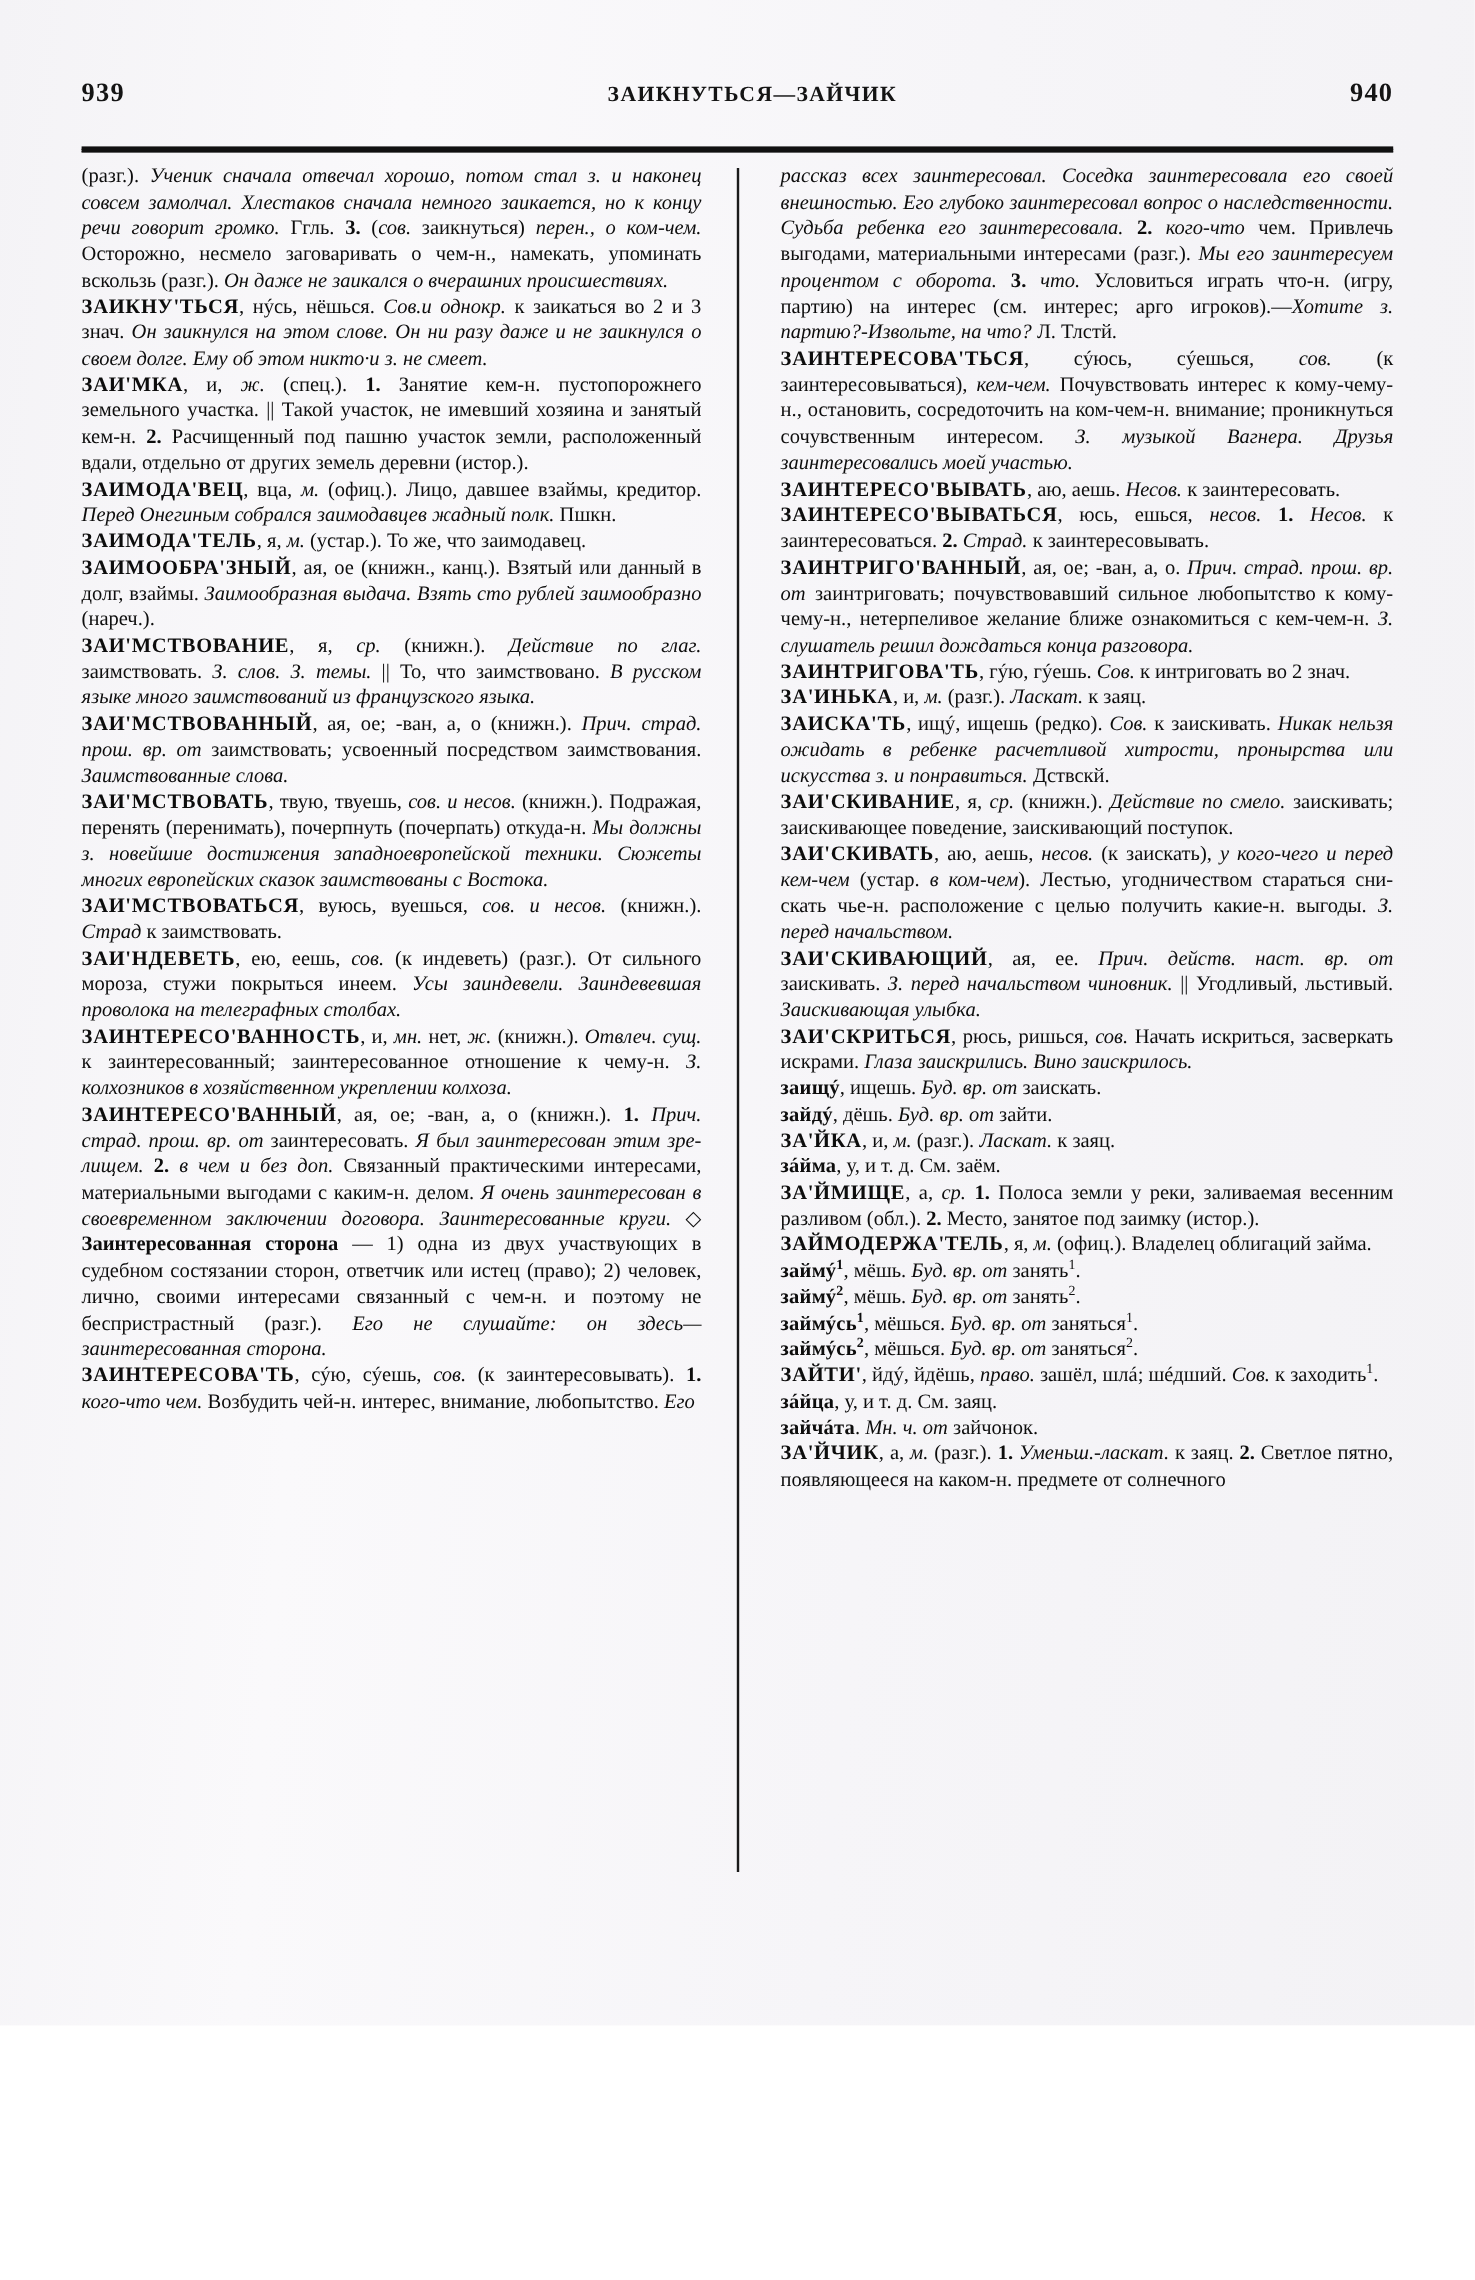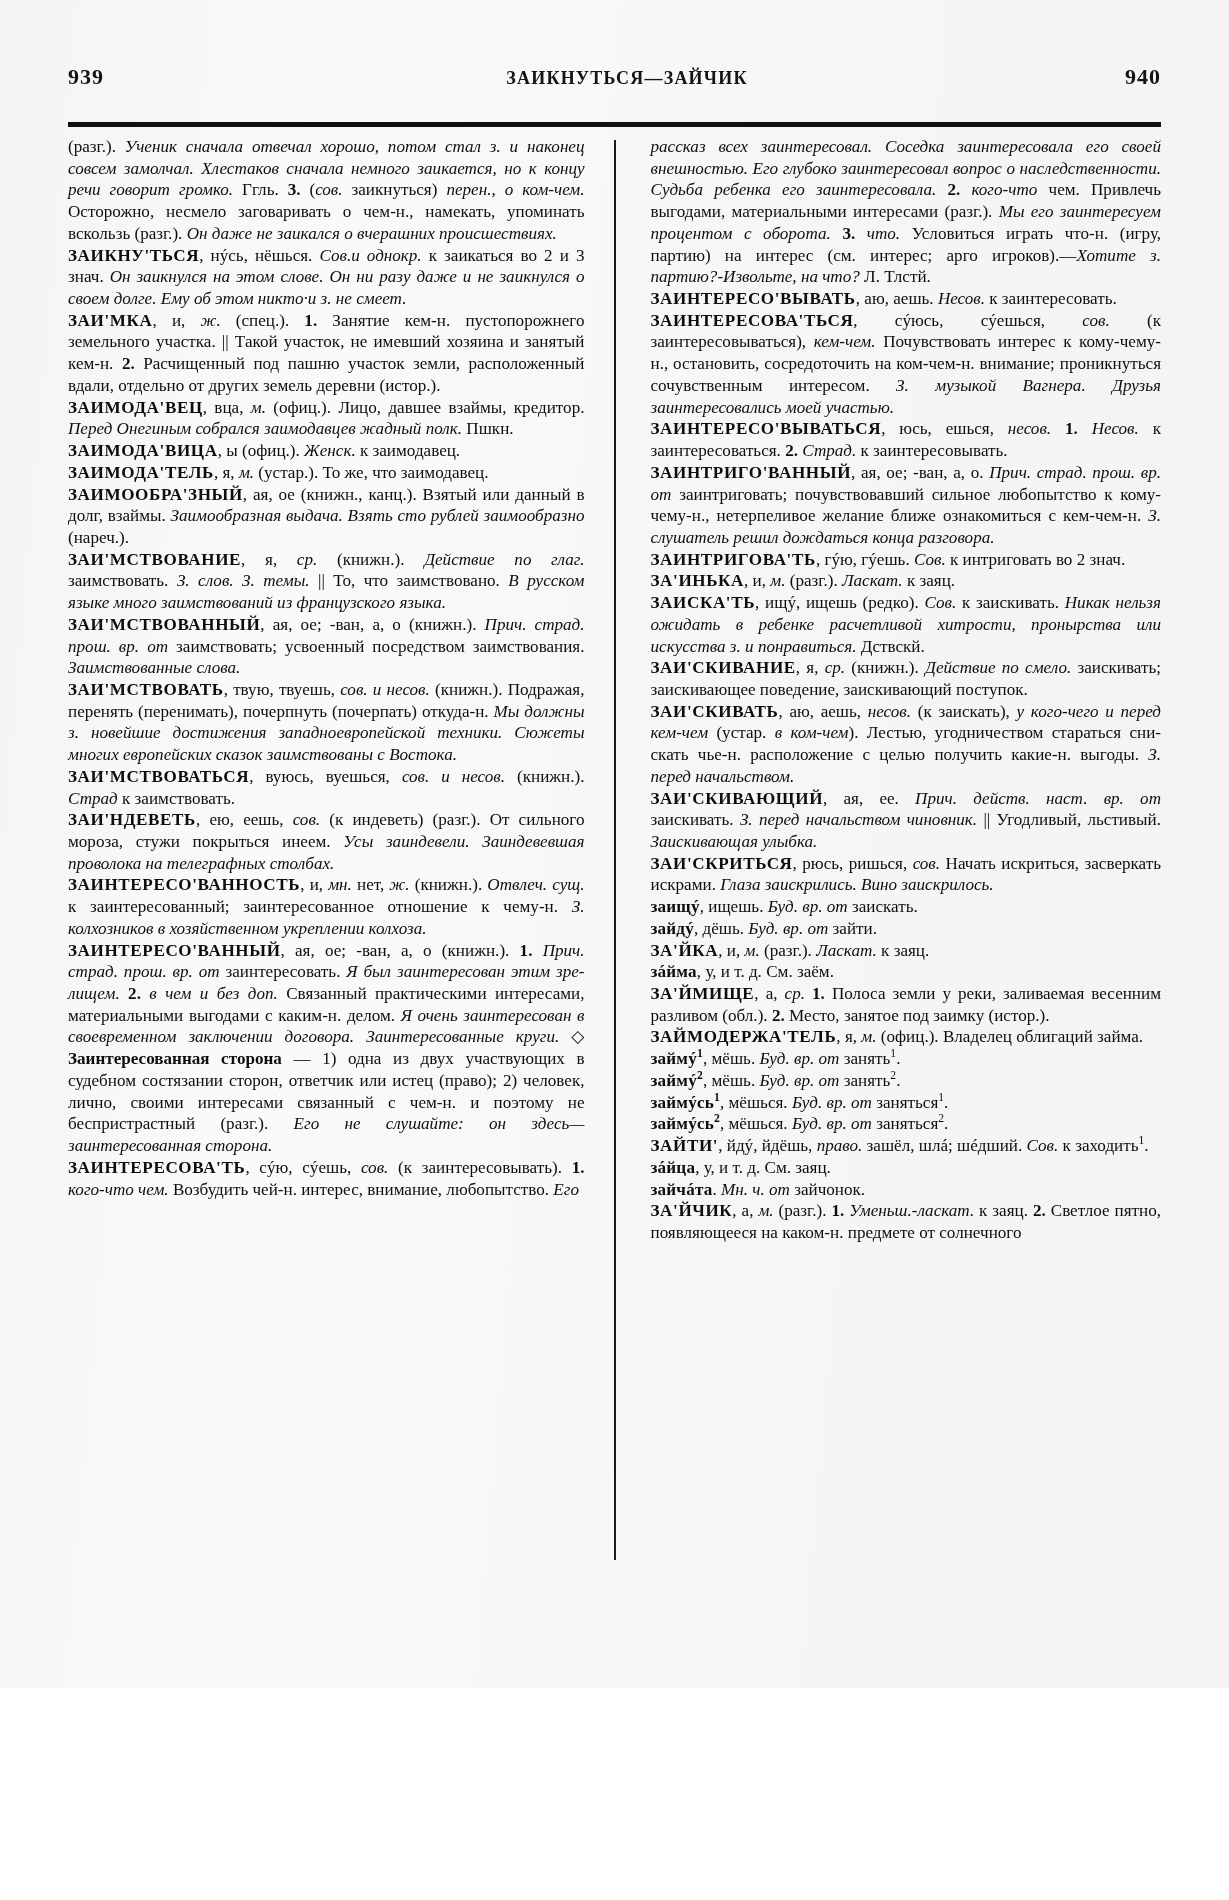--- a/index.html
+++ b/index.html
@@ -149,39 +149,38 @@
   <div class="col-divider"></div>
 
   <div class="columns">
 
     <div class="col left">
       <p class="entry cont">(разг.). <i>Ученик сначала отвечал хорошо, по­том стал з. и наконец совсем замолчал. Хлестаков сначала немного заикается, но к концу речи говорит громко.</i> Ггль. <b>3.</b> (<i>сов.</i> заикнуться) <i>перен., о ком-чем.</i> Осторожно, не­смело заговаривать о чем-н., намекать, упо­минать вскользь (разг.). <i>Он даже не заикал­ся о вчерашних происшествиях.</i></p>
       <div>
           <p class="entry"><span class="hw">ЗАИКНУ'ТЬСЯ</span><span>, нýсь, нёшься. <i>Сов.и однокр.</i> к заикаться во 2 и 3 знач. <i>Он заикнулся на этом слове. Он ни разу даже и не заикнулся о своем долге. Ему об этом никто·и з. не смеет.</i></span></p>
           <p class="entry"><span class="hw">ЗАИ'МКА</span><span>, и, <i>ж.</i> (спец.). <b>1.</b> Занятие кем-н. пустопорожнего земельного участка. || Та­кой участок, не имевший хозяина и занятый кем-н. <b>2.</b> Расчищенный под пашню участок земли, расположенный вдали, отдельно от других земель деревни (истор.).</span></p>
           <p class="entry"><span class="hw">ЗАИМОДА'ВЕЦ</span><span>, вца, <i>м.</i> (офиц.). Лицо, давшее взаймы, кредитор. <i>Перед Онегиным собрался заимодавцев жадный полк.</i> Пшкн.</span></p>
-          <p class="entry"><span class="hw">ЗАИМОДА'ВИЦА</span><span>, ы (офиц.). <i>Женск.</i> к заимодавец.</span></p>
           <p class="entry"><span class="hw">ЗАИМОДА'ТЕЛЬ</span><span>, я, <i>м.</i> (устар.). То же, что заимодавец.</span></p>
           <p class="entry"><span class="hw">ЗАИМООБРА'ЗНЫЙ</span><span>, ая, ое (книжн., канц.). Взятый или данный в долг, взаймы. <i>Заимообразная выдача. Взять сто рублей заимообразно</i> (нареч.).</span></p>
           <p class="entry"><span class="hw">ЗАИ'МСТВОВАНИЕ</span><span>, я, <i>ср.</i> (книжн.). <i>Дей­ствие по глаг.</i> заимствовать. <i>З. слов. З. темы.</i> || То, что заимствовано. <i>В русском языке много заимствований из французского языка.</i></span></p>
           <p class="entry"><span class="hw">ЗАИ'МСТВОВАННЫЙ</span><span>, ая, ое; -ван, а, о (книжн.). <i>Прич. страд. прош. вр. от</i> заимст­вовать; усвоенный посредством заимствова­ния. <i>Заимствованные слова.</i></span></p>
           <p class="entry"><span class="hw">ЗАИ'МСТВОВАТЬ</span><span>, твую, твуешь, <i>сов. и несов.</i> (книжн.). Подражая, перенять (пере­нимать), почерпнуть (почерпать) откуда-н. <i>Мы должны з. новейшие достижения западно­европейской техники. Сюжеты многих евро­пейских сказок заимствованы с Востока.</i></span></p>
           <p class="entry"><span class="hw">ЗАИ'МСТВОВАТЬСЯ</span><span>, вуюсь, вуешься, <i>сов. и несов.</i> (книжн.). <i>Страд</i> к заимствовать.</span></p>
           <p class="entry"><span class="hw">ЗАИ'НДЕВЕТЬ</span><span>, ею, еешь, <i>сов.</i> (к индеветь) (разг.). От сильного мороза, стужи по­крыться инеем. <i>Усы заиндевели. Заиндевев­шая проволока на телеграфных столбах.</i></span></p>
           <p class="entry"><span class="hw">ЗАИНТЕРЕСО'ВАННОСТЬ</span><span>, и, <i>мн.</i> нет, <i>ж.</i> (книжн.). <i>Отвлеч. сущ.</i> к заинтересованный; заинтересованное отношение к чему-н. <i>З. колхозников в хозяйственном укреплении колхоза.</i></span></p>
           <p class="entry"><span class="hw">ЗАИНТЕРЕСО'ВАННЫЙ</span><span>, ая, ое; -ван, а, о (книжн.). <b>1.</b> <i>Прич. страд. прош. вр. от</i> за­интересовать. <i>Я был заинтересован этим зре­лищем.</i> <b>2.</b> <i>в чем и без доп.</i> Связанный прак­тическими интересами, материальными выго­дами с каким-н. делом. <i>Я очень заинтересо­ван в своевременном заключении договора. За­интересованные круги.</i> ◇ <b>Заинтересованная сторона</b> — 1) одна из двух участвующих в судебном состязании сторон, ответчик или истец (право); 2) человек, лично, своими ин­тересами связанный с чем-н. и поэтому не беспристрастный (разг.). <i>Его не слушайте: он здесь—заинтересованная сторона.</i></span></p>
           <p class="entry"><span class="hw">ЗАИНТЕРЕСОВА'ТЬ</span><span>, сýю, сýешь, <i>сов.</i> (к за­интересовывать). <b>1.</b> <i>кого-что чем.</i> Возбудить чей-н. интерес, внимание, любопытство. <i>Его</i></span></p>
         </div>
     </div>
 
     <div class="col right">
       <p class="entry cont"><i>рассказ всех заинтересовал. Соседка заинтере­совала его своей внешностью. Его глубоко за­интересовал вопрос о наследственности. Судь­ба ребенка его заинтересовала.</i> <b>2.</b> <i>кого-что</i> чем. Привлечь выгодами, материальными ин­тересами (разг.). <i>Мы его заинтересуем про­центом с оборота.</i> <b>3.</b> <i>что.</i> Условиться играть что-н. (игру, партию) на интерес (см. интерес; арго игроков).—<i>Хотите з. партию?-Изволь­те, на что?</i> Л. Тлстй.</p>
       <div>
+          <p class="entry"><span class="hw">ЗАИНТЕРЕСОВА'ТЬСЯ</span><span>, сýюсь, сýешься, <i>сов.</i> (к заинтересовываться), <i>кем-чем.</i> Почувст­вовать интерес к кому-чему-н., остановить, сосредоточить на ком-чем-н. внимание; про­никнуться сочувственным интересом. <i>З. му­зыкой Вагнера. Друзья заинтересовались моей участью.</i></span></p>
           <p class="entry"><span class="hw">ЗАИНТЕРЕСО'ВЫВАТЬ</span><span>, аю, аешь. <i>Несов.</i> к заинтересовать.</span></p>
-          <p class="entry"><span class="hw">ЗАИНТЕРЕСОВА'ТЬСЯ</span><span>, сýюсь, сýешься, <i>сов.</i> (к заинтересовываться), <i>кем-чем.</i> Почувст­вовать интерес к кому-чему-н., остановить, сосредоточить на ком-чем-н. внимание; про­никнуться сочувственным интересом. <i>З. му­зыкой Вагнера. Друзья заинтересовались моей участью.</i></span></p>
           <p class="entry"><span class="hw">ЗАИНТЕРЕСО'ВЫВАТЬСЯ</span><span>, юсь, ешься, <i>несов.</i> <b>1.</b> <i>Несов.</i> к заинтересоваться. <b>2.</b> <i>Страд.</i> к заинтересовывать.</span></p>
           <p class="entry"><span class="hw">ЗАИНТРИГО'ВАННЫЙ</span><span>, ая, ое; -ван, а, о. <i>Прич. страд. прош. вр. от</i> заинтриговать; почувствовавший сильное любопытство к кому-чему-н., нетерпеливое желание ближе ознакомиться с кем-чем-н. <i>З. слушатель ре­шил дождаться конца разговора.</i></span></p>
           <p class="entry"><span class="hw">ЗАИНТРИГОВА'ТЬ</span><span>, гýю, гýешь. <i>Сов.</i> к ин­триговать во 2 знач.</span></p>
           <p class="entry"><span class="hw">ЗА'ИНЬКА</span><span>, и, <i>м.</i> (разг.). <i>Ласкат.</i> к заяц.</span></p>
           <p class="entry"><span class="hw">ЗАИСКА'ТЬ</span><span>, ищý, ищешь (редко). <i>Сов.</i> к заискивать. <i>Никак нельзя ожидать в ребен­ке расчетливой хитрости, пронырства или искусства з. и понравиться.</i> Дствскй.</span></p>
           <p class="entry"><span class="hw">ЗАИ'СКИВАНИЕ</span><span>, я, <i>ср.</i> (книжн.). <i>Действ­ие по смело.</i> заискивать; заискивающее по­ведение, заискивающий поступок.</span></p>
           <p class="entry"><span class="hw">ЗАИ'СКИВАТЬ</span><span>, аю, аешь, <i>несов.</i> (к заи­скать), <i>у кого-чего и перед кем-чем</i> (устар. <i>в ком-чем</i>). Лестью, угодничеством стараться сни­скать чье-н. расположение с целью полу­чить какие-н. выгоды. <i>З. перед начальством.</i></span></p>
           <p class="entry"><span class="hw">ЗАИ'СКИВАЮЩИЙ</span><span>, ая, ее. <i>Прич. действ. наст. вр. от</i> заискивать. <i>З. перед начальством чиновник.</i> || Угодливый, льстивый. <i>Заискива­ющая улыбка.</i></span></p>
           <p class="entry"><span class="hw">ЗАИ'СКРИТЬСЯ</span><span>, рюсь, ришься, <i>сов.</i> Начать искриться, засверкать искрами. <i>Глаза заис­крились. Вино заискрилось.</i></span></p>
         </div>

